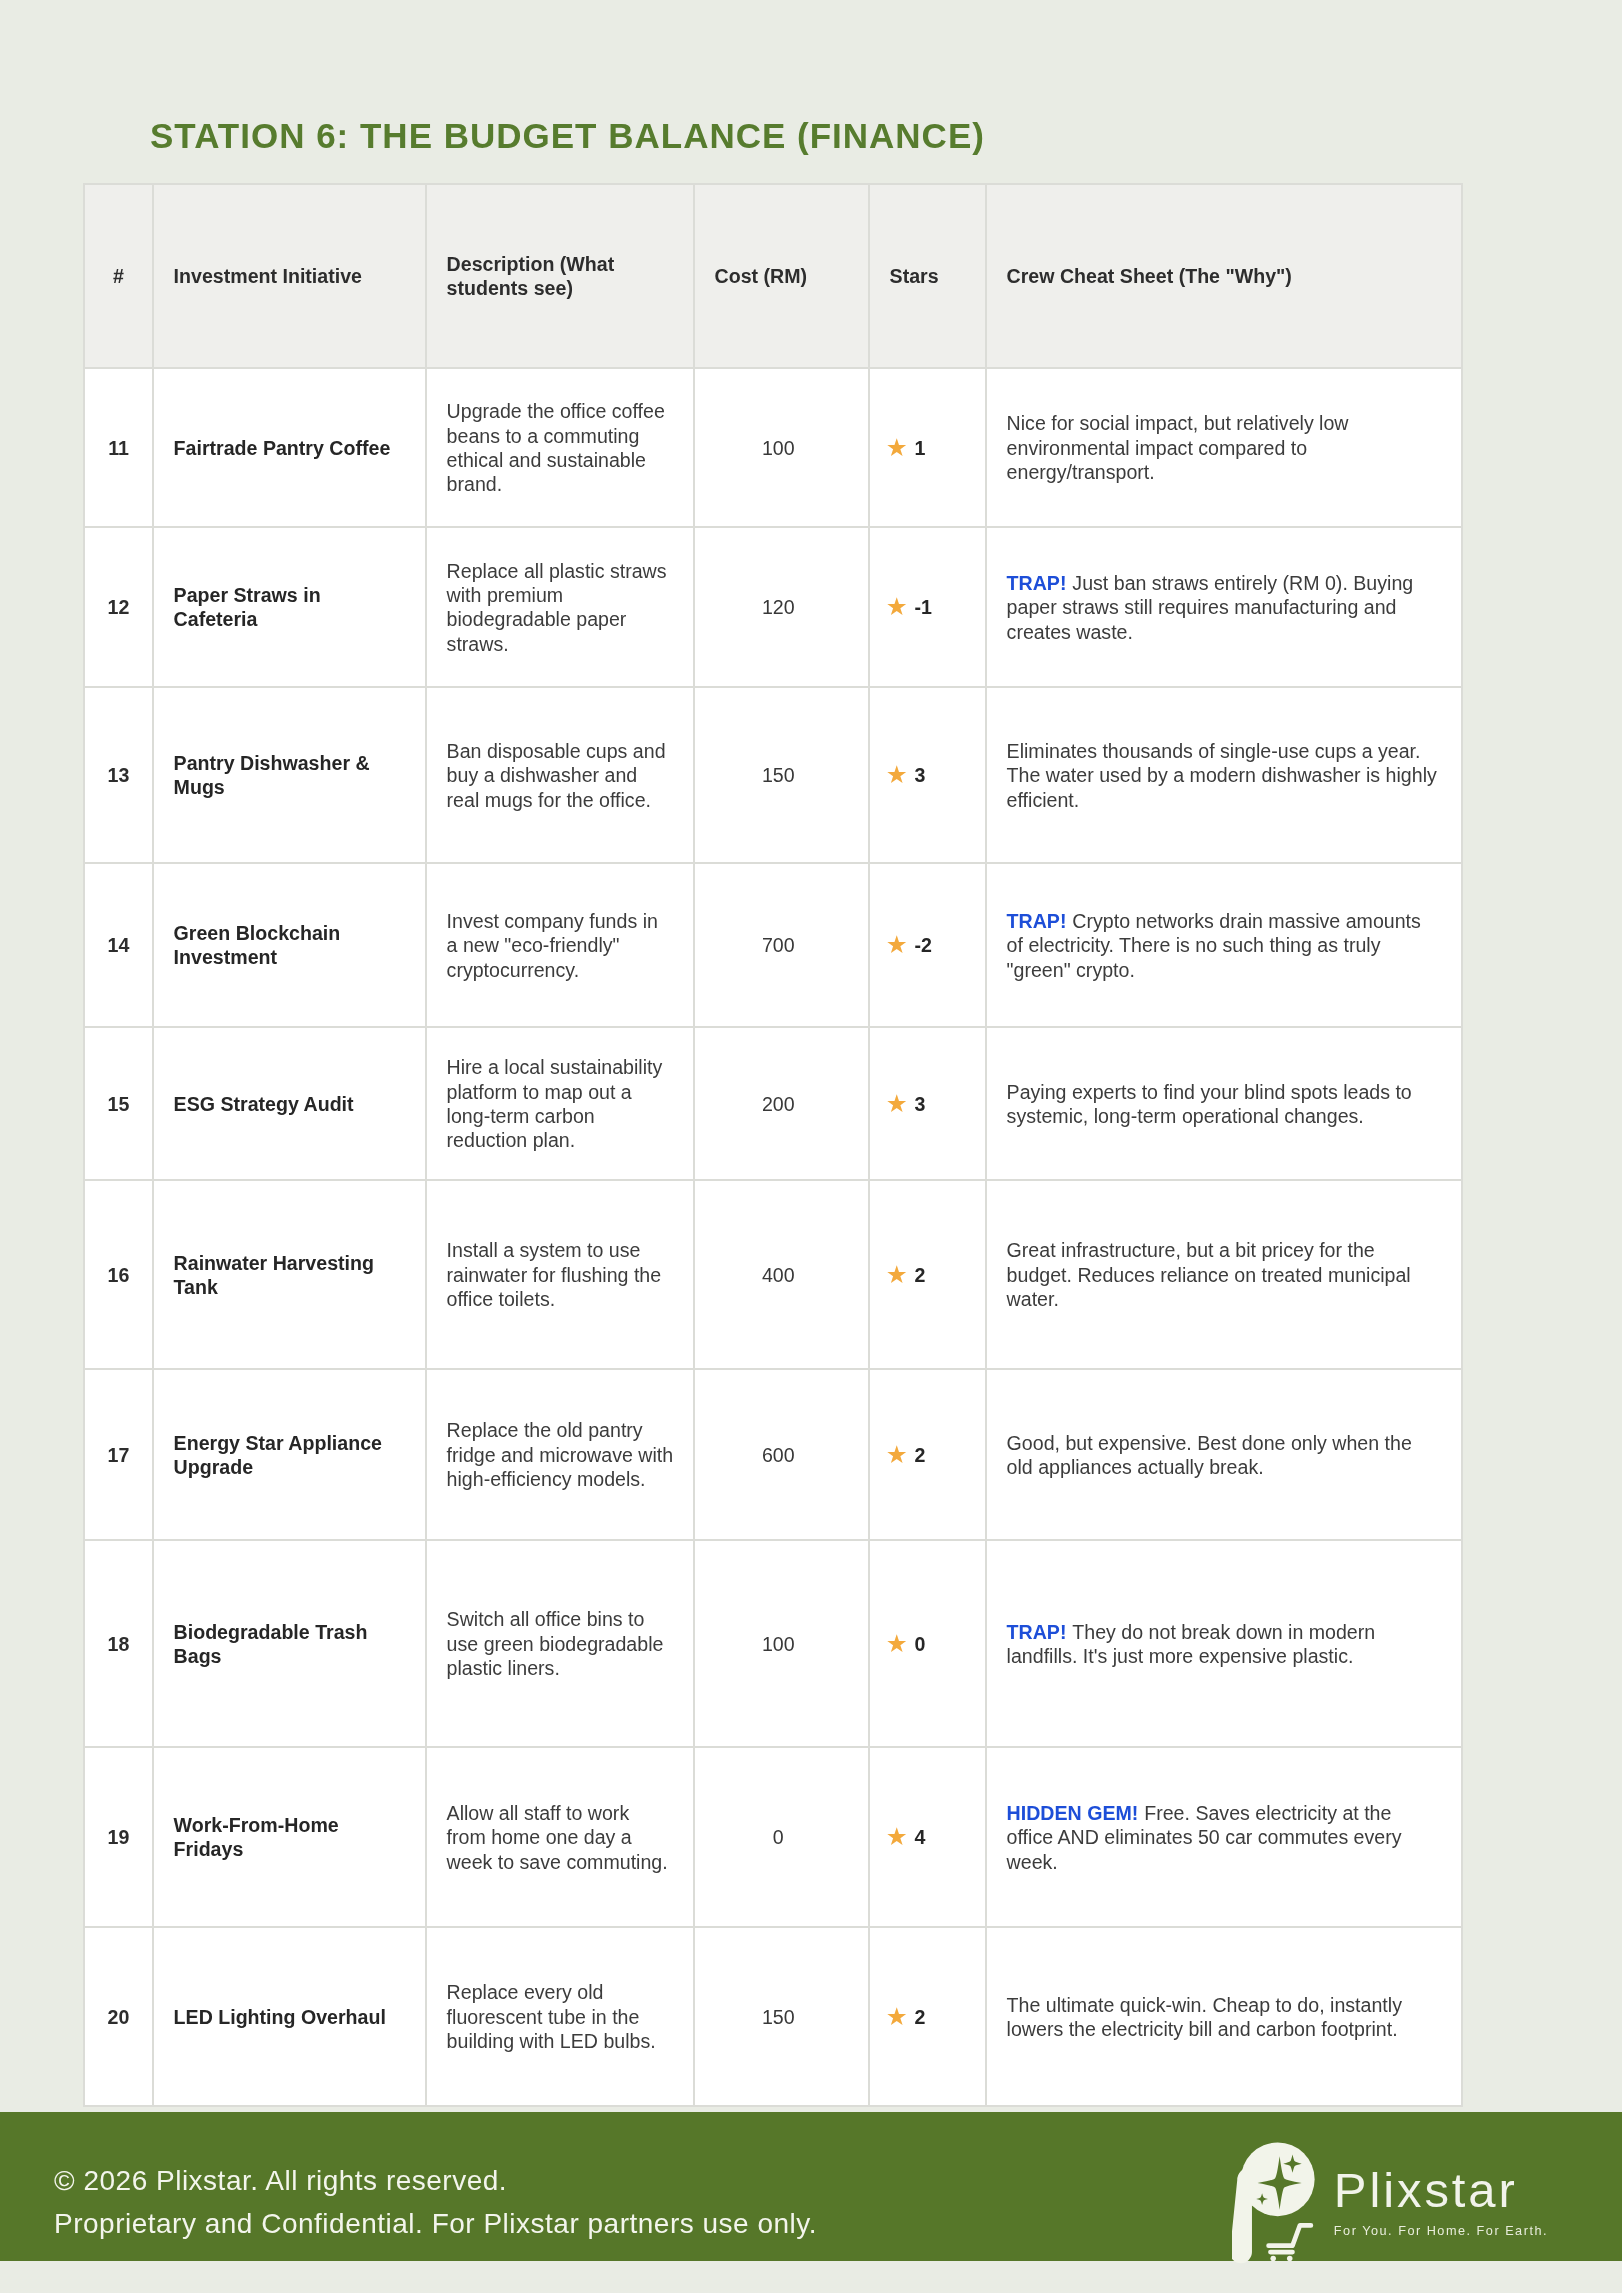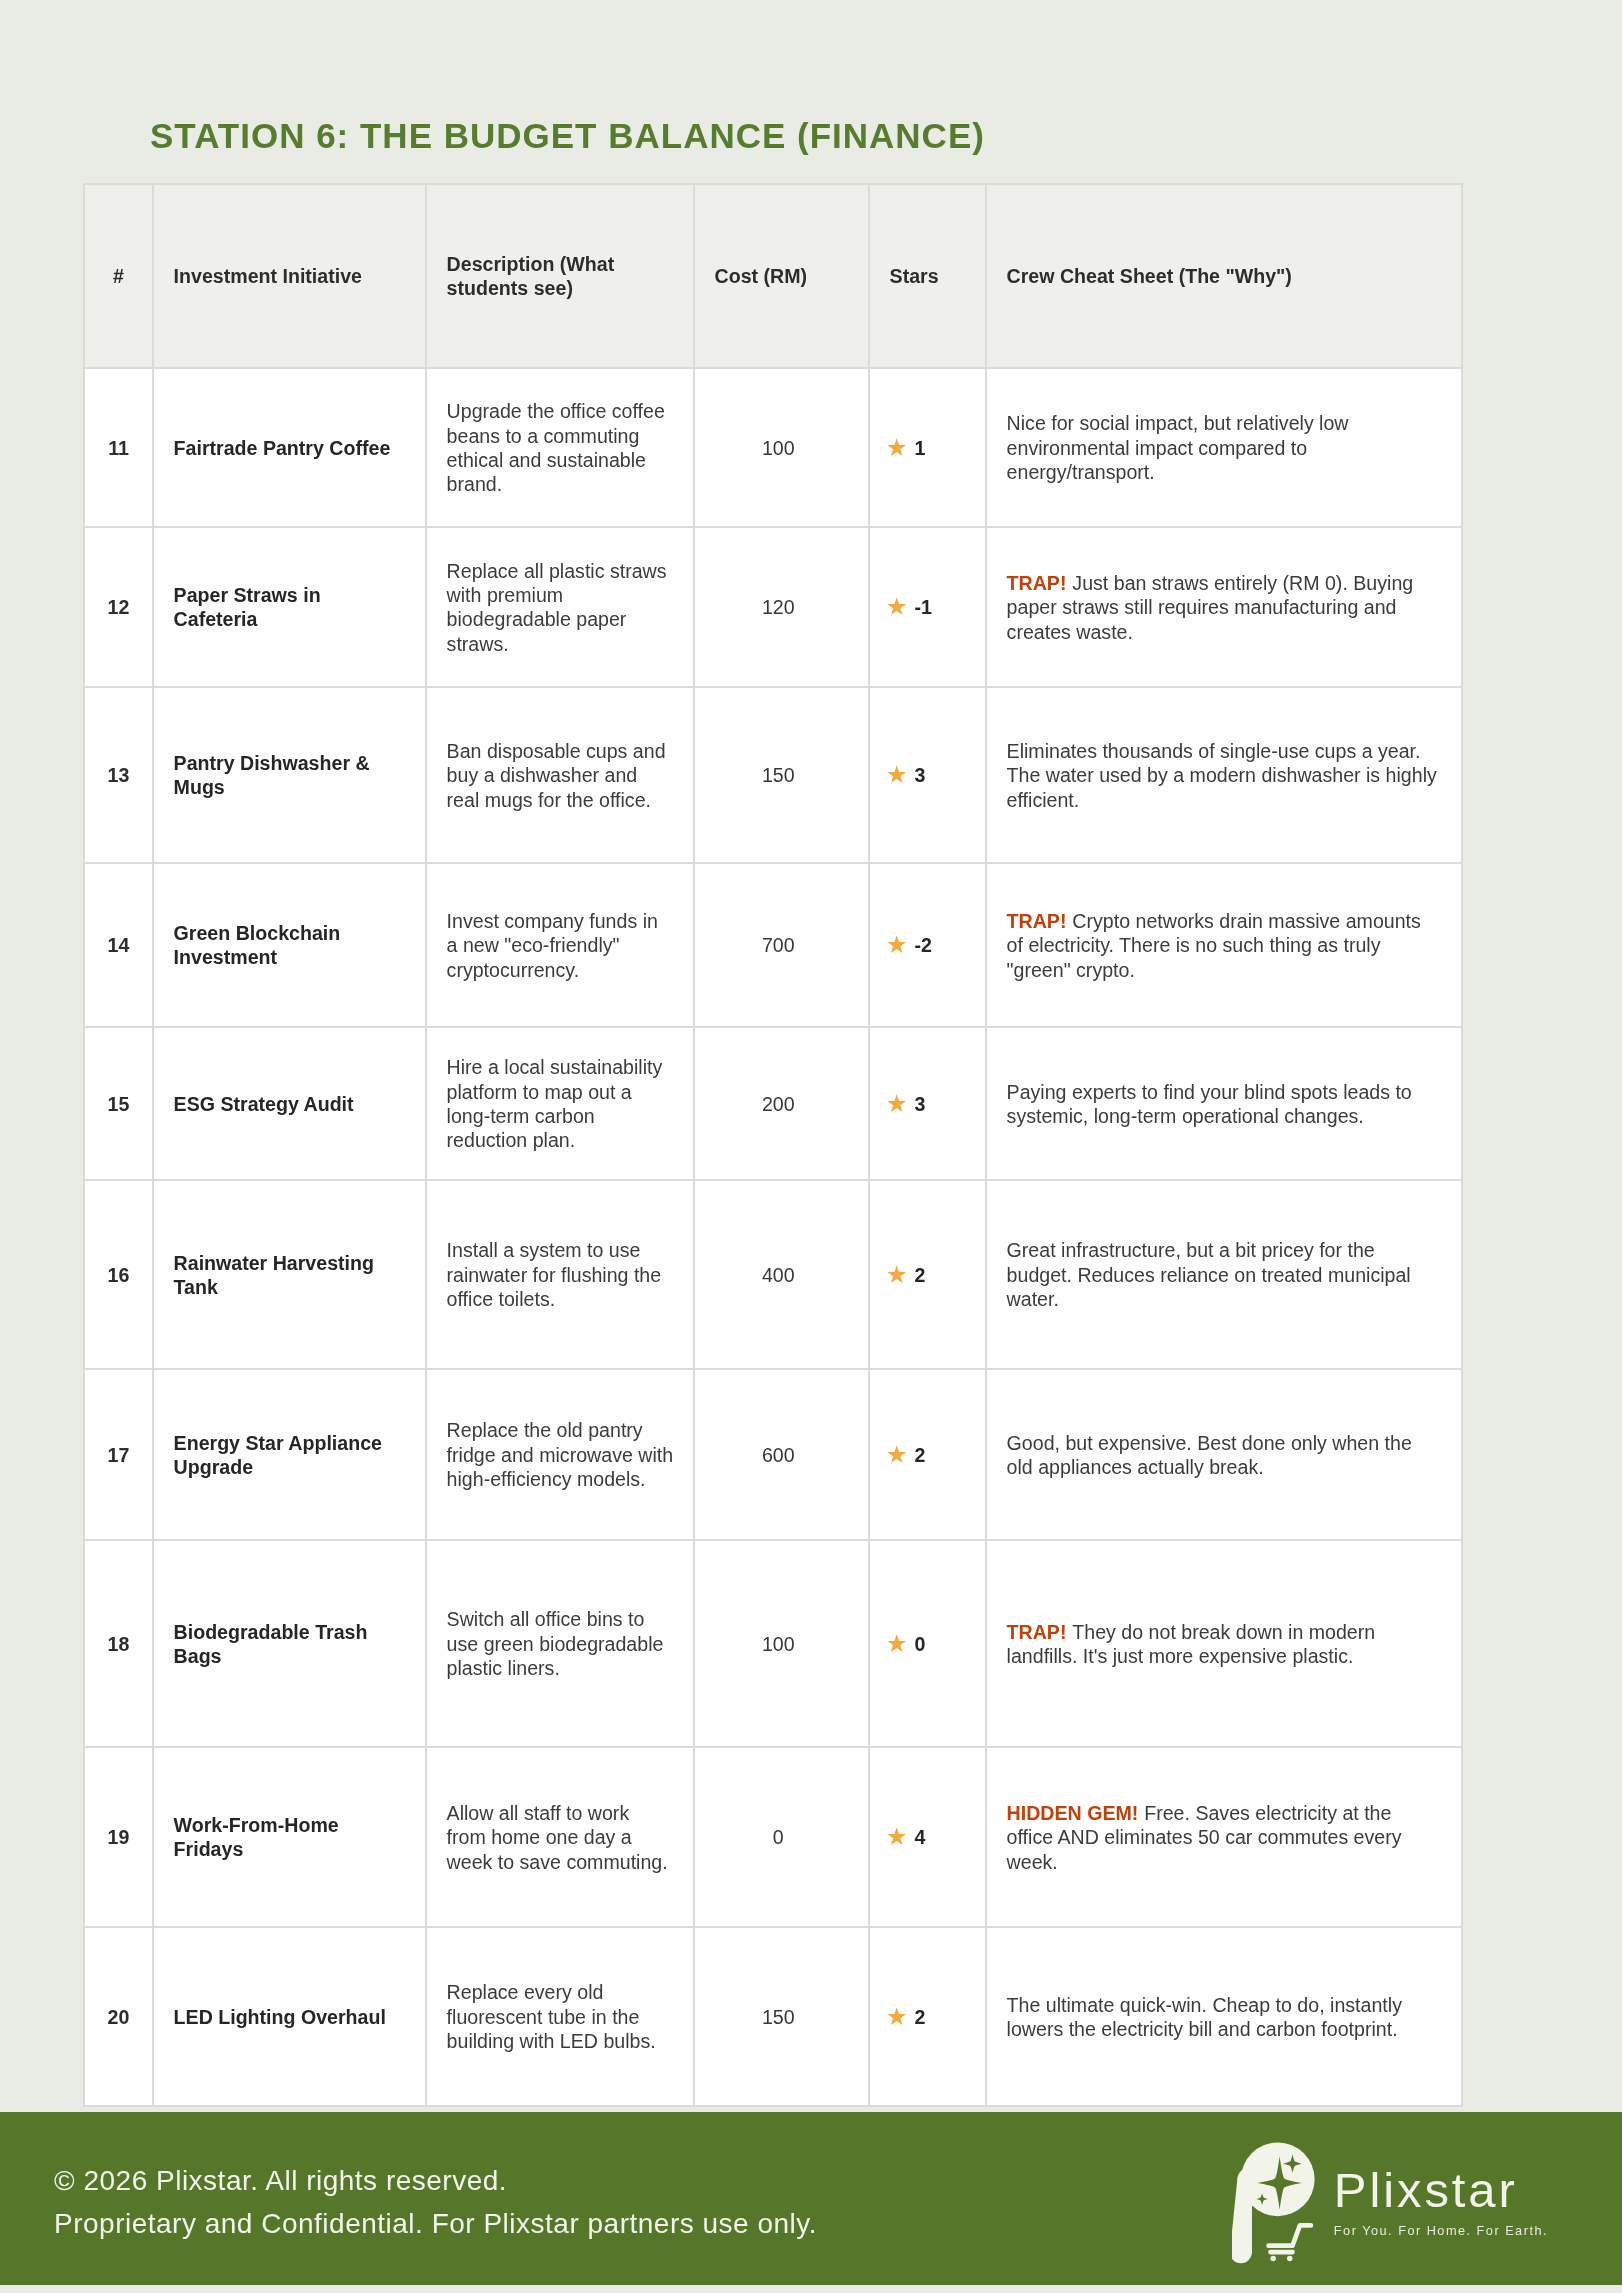--- a/index.html
+++ b/index.html
@@ -33,34 +33,34 @@
     height:155px;
   }
   thead th.col-num{text-align:center;padding:13.7px 7.8px;}
   tbody td{background:#ffffff;color:#3c3c3c;}
   td.cell-num{text-align:center;font-weight:700;color:#2d2d2d;padding:13.7px 7.8px;}
   td.cell-initiative{font-weight:700;color:#262626;padding-right:25.5px;}
   td.cell-cost{text-align:center;padding-right:26px;color:#383838;}
   td.cell-stars{white-space:nowrap;padding-left:15.7px;}
   .star{color:#f3a93c;font-size:24.5px;margin-right:6.9px;vertical-align:-1px;}
   .star-num{font-weight:700;color:#262626;}
-  .cheat-bold{font-weight:700;color:#c2410c;}
+  .cheat-bold{font-weight:700;color:#1d4ed8;}
   .cheat-bold:not(:empty){margin-right:5.9px;}
   tbody tr:nth-child(1){height:159px;}
   tbody tr:nth-child(2){height:160px;}
   tbody tr:nth-child(3){height:176px;}
   tbody tr:nth-child(4){height:164px;}
   tbody tr:nth-child(5){height:153px;}
   tbody tr:nth-child(6){height:189px;}
   tbody tr:nth-child(7){height:171px;}
   tbody tr:nth-child(8){height:207px;}
   tbody tr:nth-child(9){height:180px;}
   tbody tr:nth-child(10){height:179px;}
   .footer{
-    position:absolute;left:0;top:2112px;width:1622px;height:173px;
+    position:absolute;left:0;top:2112px;width:1622px;height:149px;
     background:#567729;
   }
   .footer-text{
     position:absolute;left:54px;top:47px;
     color:#f3f5ec;font-size:28px;font-weight:400;
     line-height:43px;letter-spacing:0.5px;
   }
   .brand{
     position:absolute;right:74px;top:23.5px;
     display:flex;align-items:center;

